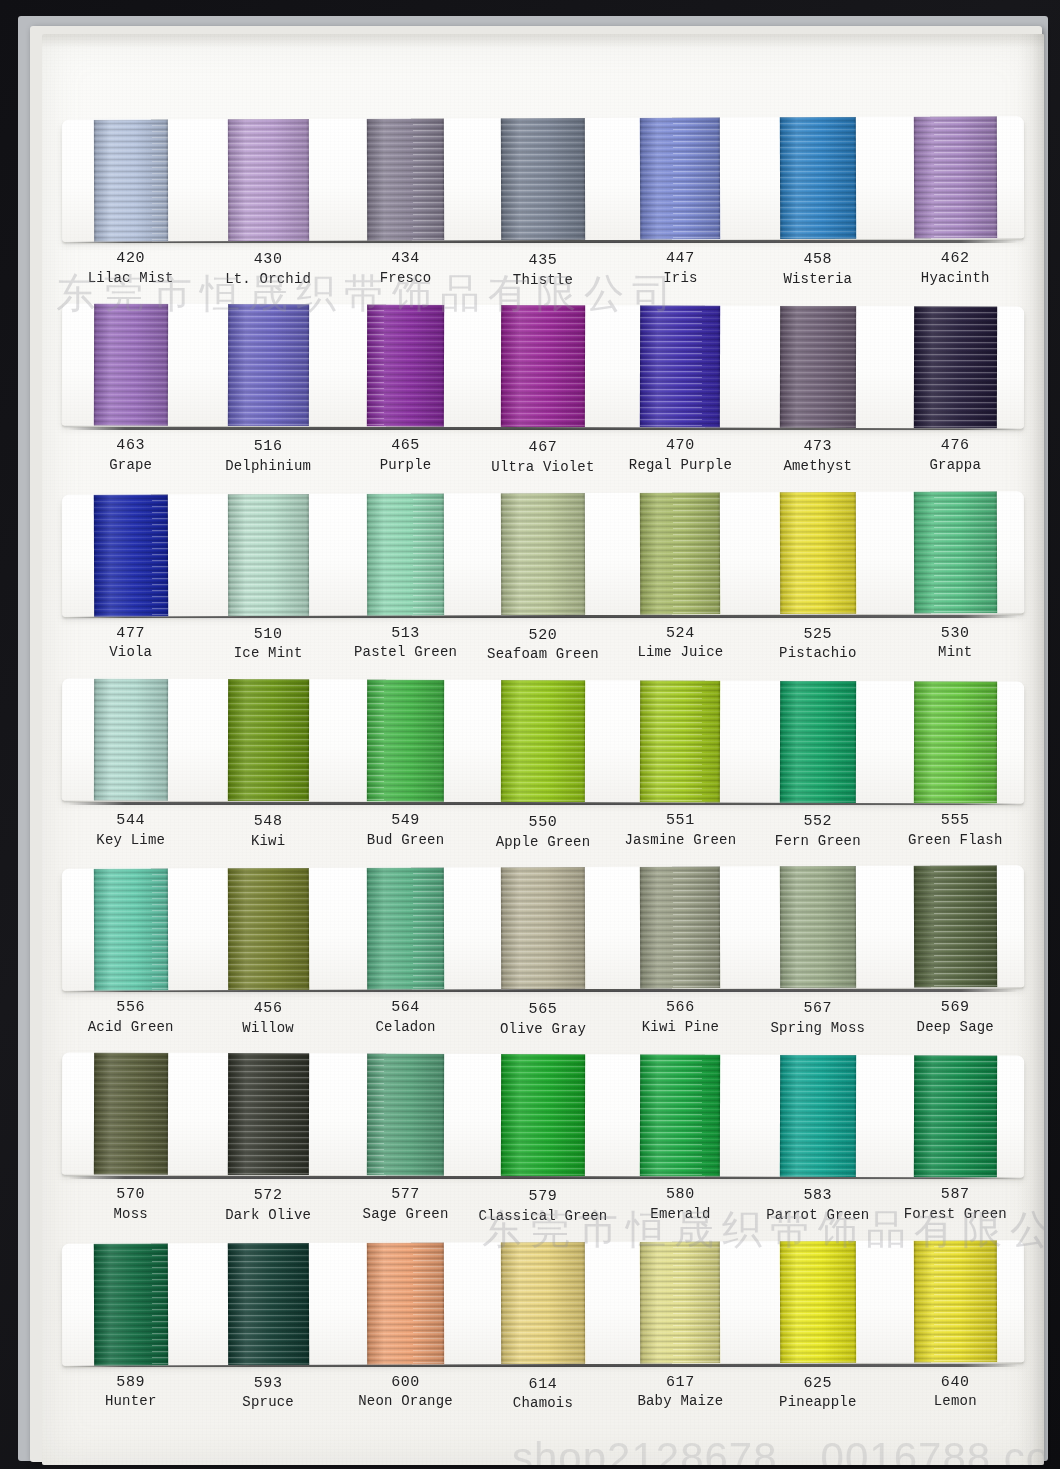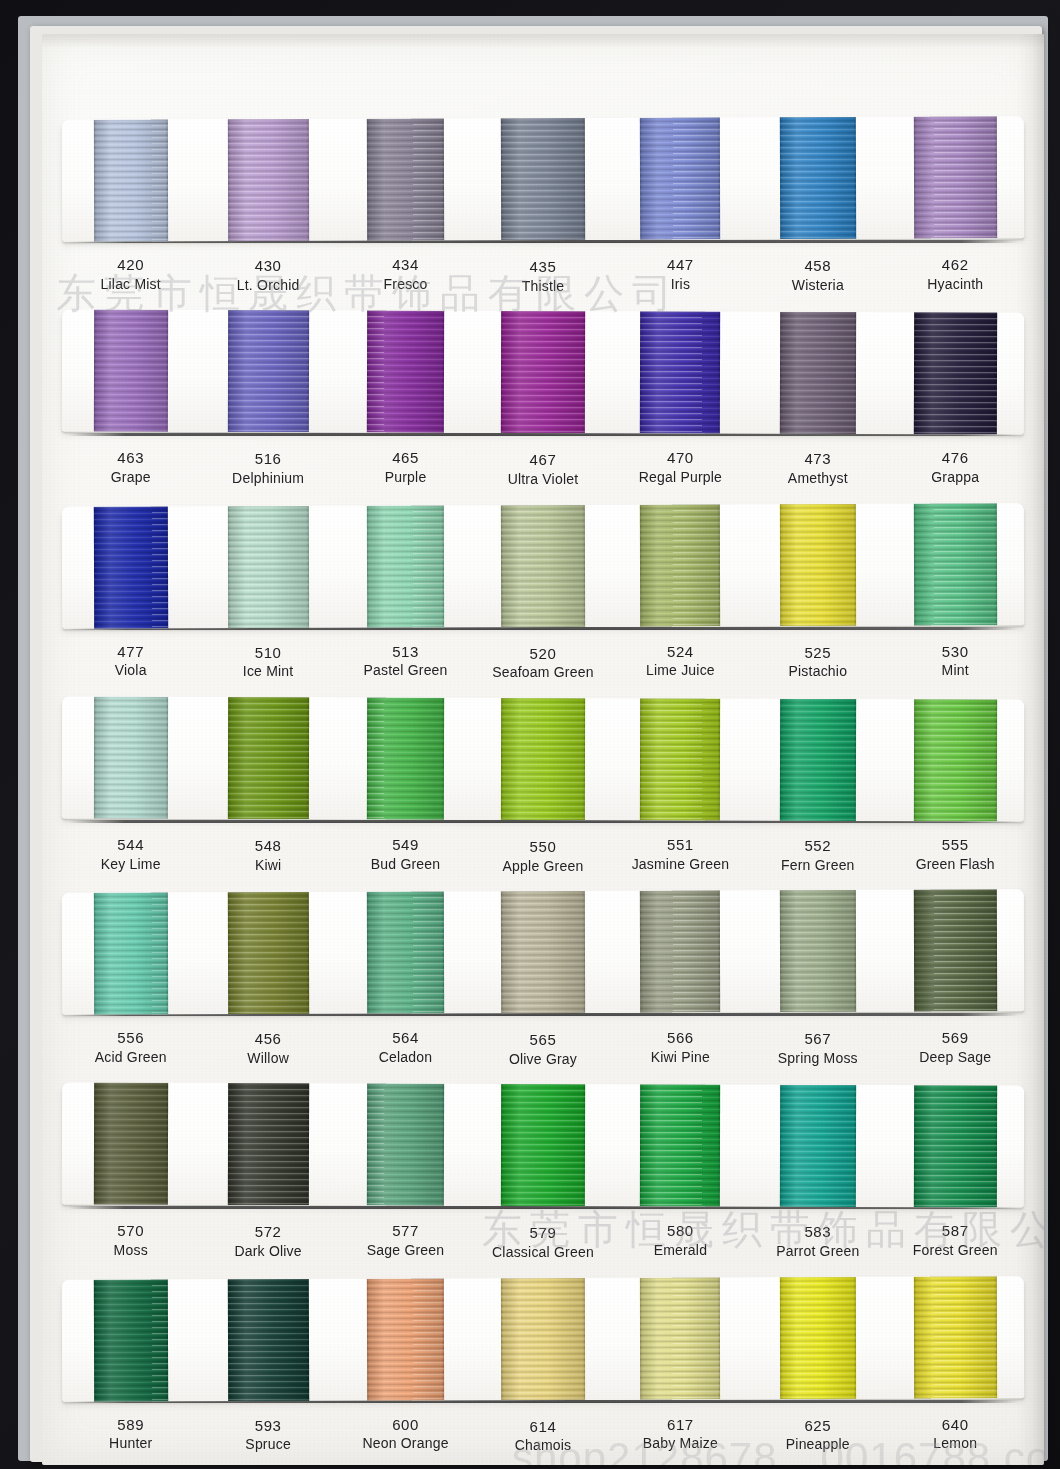--- a/index.html
+++ b/index.html
@@ -163,22 +163,23 @@
         rgba(55,55,58,.85) 6%,
         rgba(45,45,48,.9) 50%,
         rgba(55,55,58,.8) 94%,
         rgba(60,60,60,0) 100%);
     border-radius: 2px;
   }
 
   
   .labels {
     display: flex;
-    padding-top: 12px;
+    padding-top: 6px;
     padding-bottom: 14px;
+    font-family: Liberation Mono, monospace;
   }
 
   .label-cell {
     flex: 1 1 0;
     text-align: center;
     line-height: 1.32;
     color: #2a2a2c;
   }
 
   .label-code {

